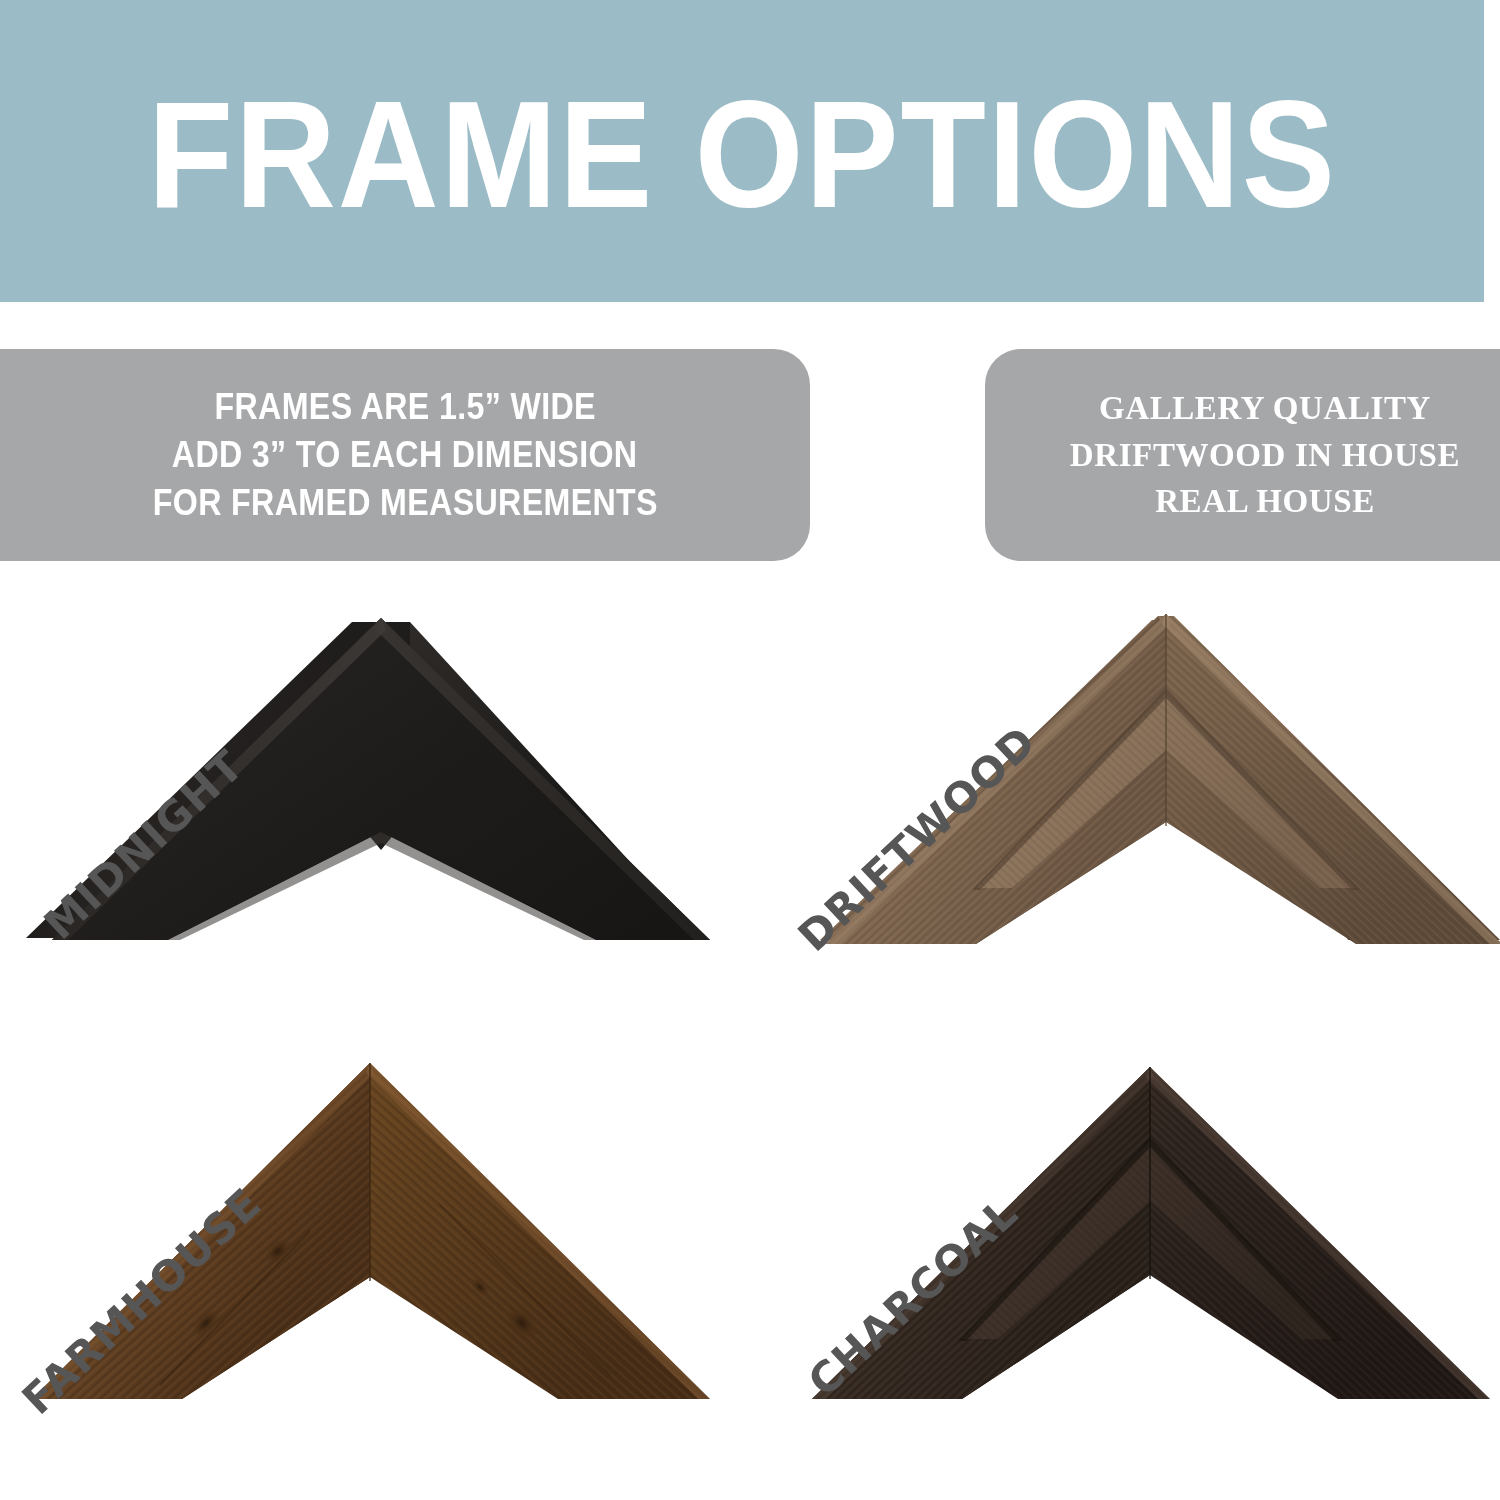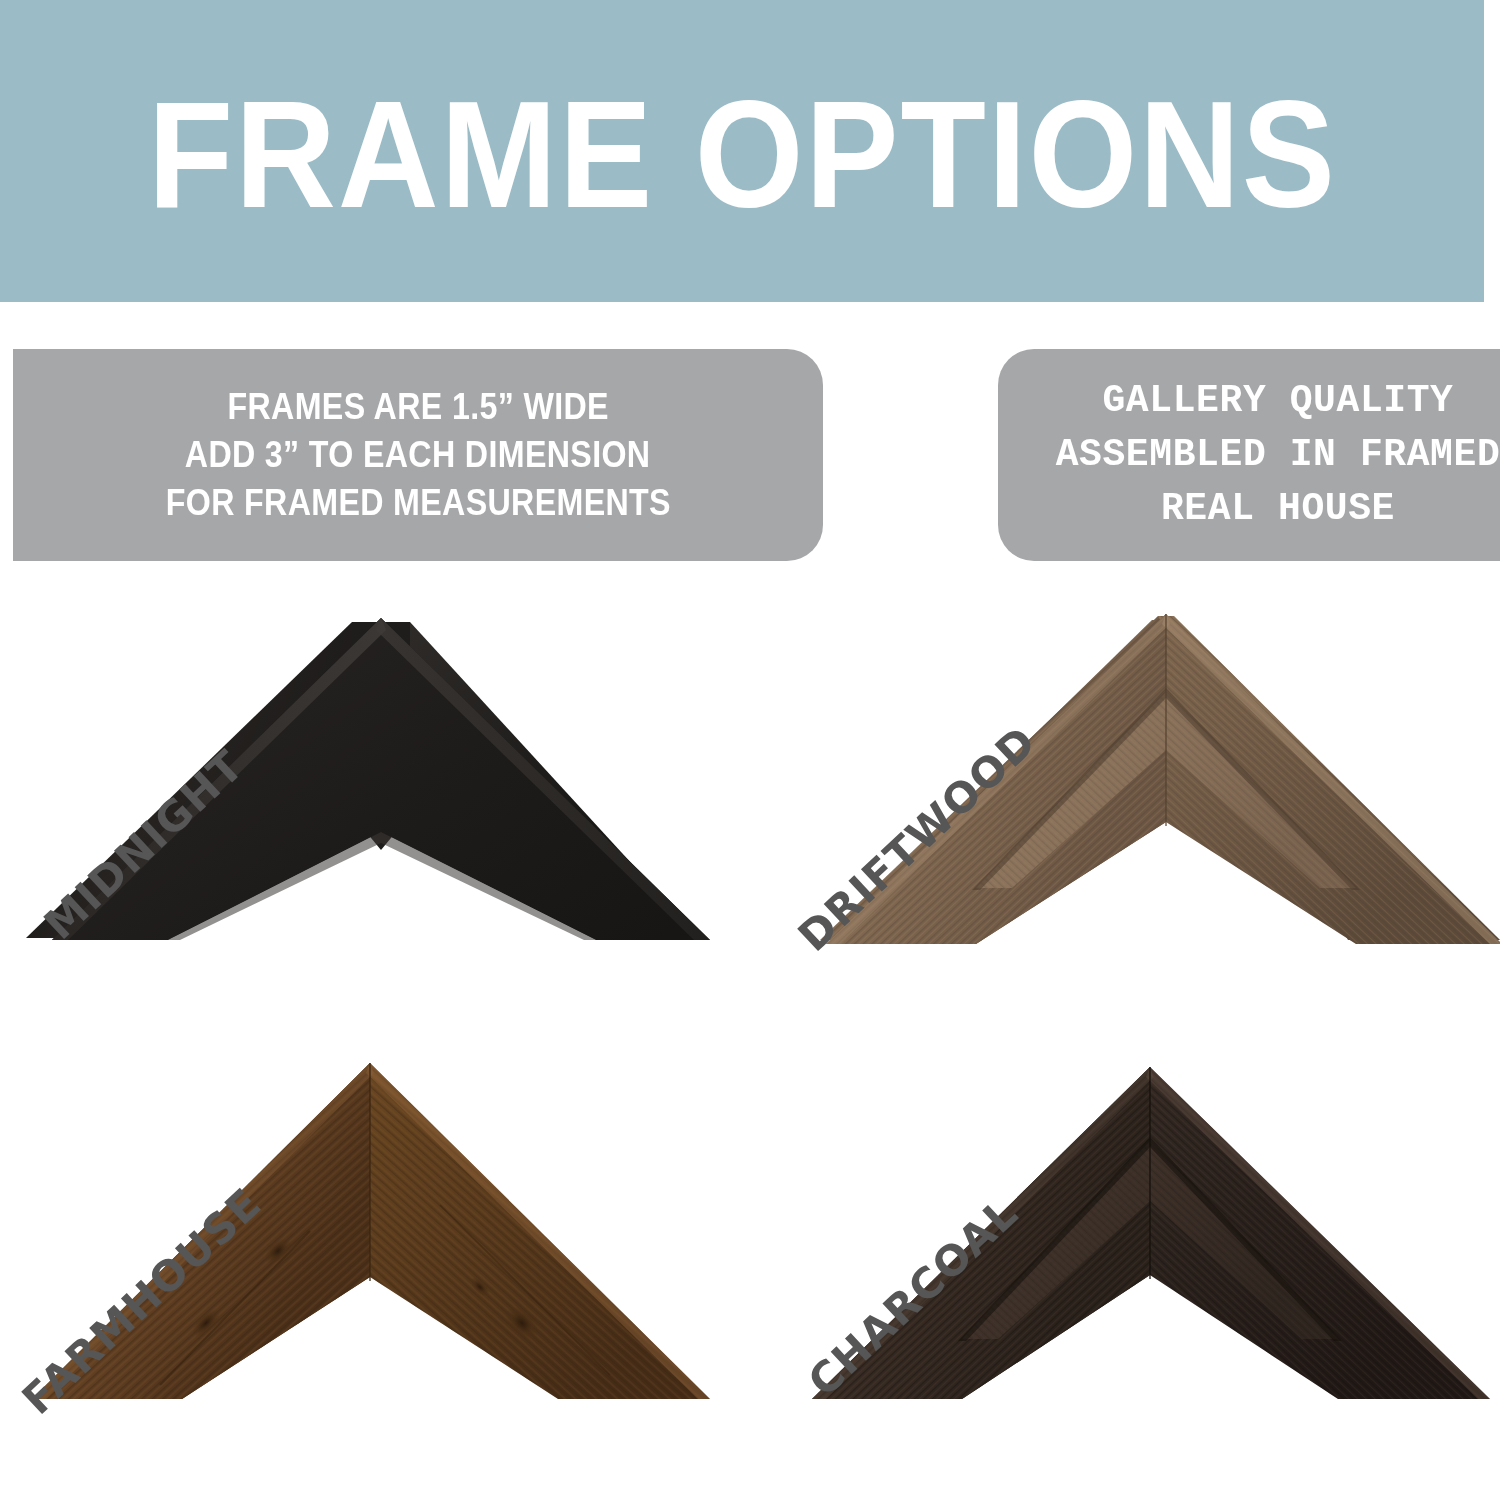--- a/index.html
+++ b/index.html
@@ -41,21 +41,20 @@
 
   
   .banner {
     position: absolute;
     display: flex;
     flex-direction: column;
     align-items: center;
     justify-content: center;
     color: #ffffff;
     text-align: center;
-    margin-left: 13px;
   }
   .banner-left {
     left: 0;
     top: 349px;
     width: 810px;
     height: 212px;
     border-radius: 0 36px 36px 0;
   }
   .banner-right {
     left: 985px;
@@ -67,23 +66,23 @@
   .banner-left .banner-line {
     font-family: "Liberation Sans", sans-serif;
     font-weight: 700;
     font-size: 37px;
     line-height: 1.29;
     letter-spacing: 0.4px;
     transform: scaleX(0.87);
     white-space: nowrap;
   }
   .banner-right .banner-line {
-    font-family: Liberation Mono, monospace;
+    font-family: Liberation Serif, serif;
     font-weight: 700;
-    font-size: 38px;
+    font-size: 33px;
     line-height: 1.42;
     letter-spacing: 0.6px;
     white-space: nowrap;
   }
 
   
   .frame-cell {
     position: absolute;
     width: 720px;
     height: 420px;
@@ -128,21 +127,21 @@
 </div>
 
 <div class="banner banner-left" style="background: rgb(166, 167, 169); color: rgb(255, 255, 255);">
   <div class="banner-line">FRAMES ARE 1.5” WIDE</div>
   <div class="banner-line">ADD 3” TO EACH DIMENSION</div>
   <div class="banner-line">FOR FRAMED MEASUREMENTS</div>
 </div>
 
 <div class="banner banner-right" style="background: rgb(166, 167, 169); color: rgb(255, 255, 255);">
   <div class="banner-line">GALLERY QUALITY</div>
-  <div class="banner-line">ASSEMBLED IN FRAMED</div>
+  <div class="banner-line">DRIFTWOOD IN HOUSE</div>
   <div class="banner-line">REAL HOUSE</div>
 </div>
 
 <div class="frame-cell cell-tl">
   <svg class="frame-svg" viewBox="0 0 720 420">
     <defs>
       <linearGradient id="mnLeft" x1="0" y1="0" x2="1" y2="0.35">
         <stop offset="0%" stop-color="#141312"></stop>
         <stop offset="45%" stop-color="#262321"></stop>
         <stop offset="100%" stop-color="#1a1817"></stop>

